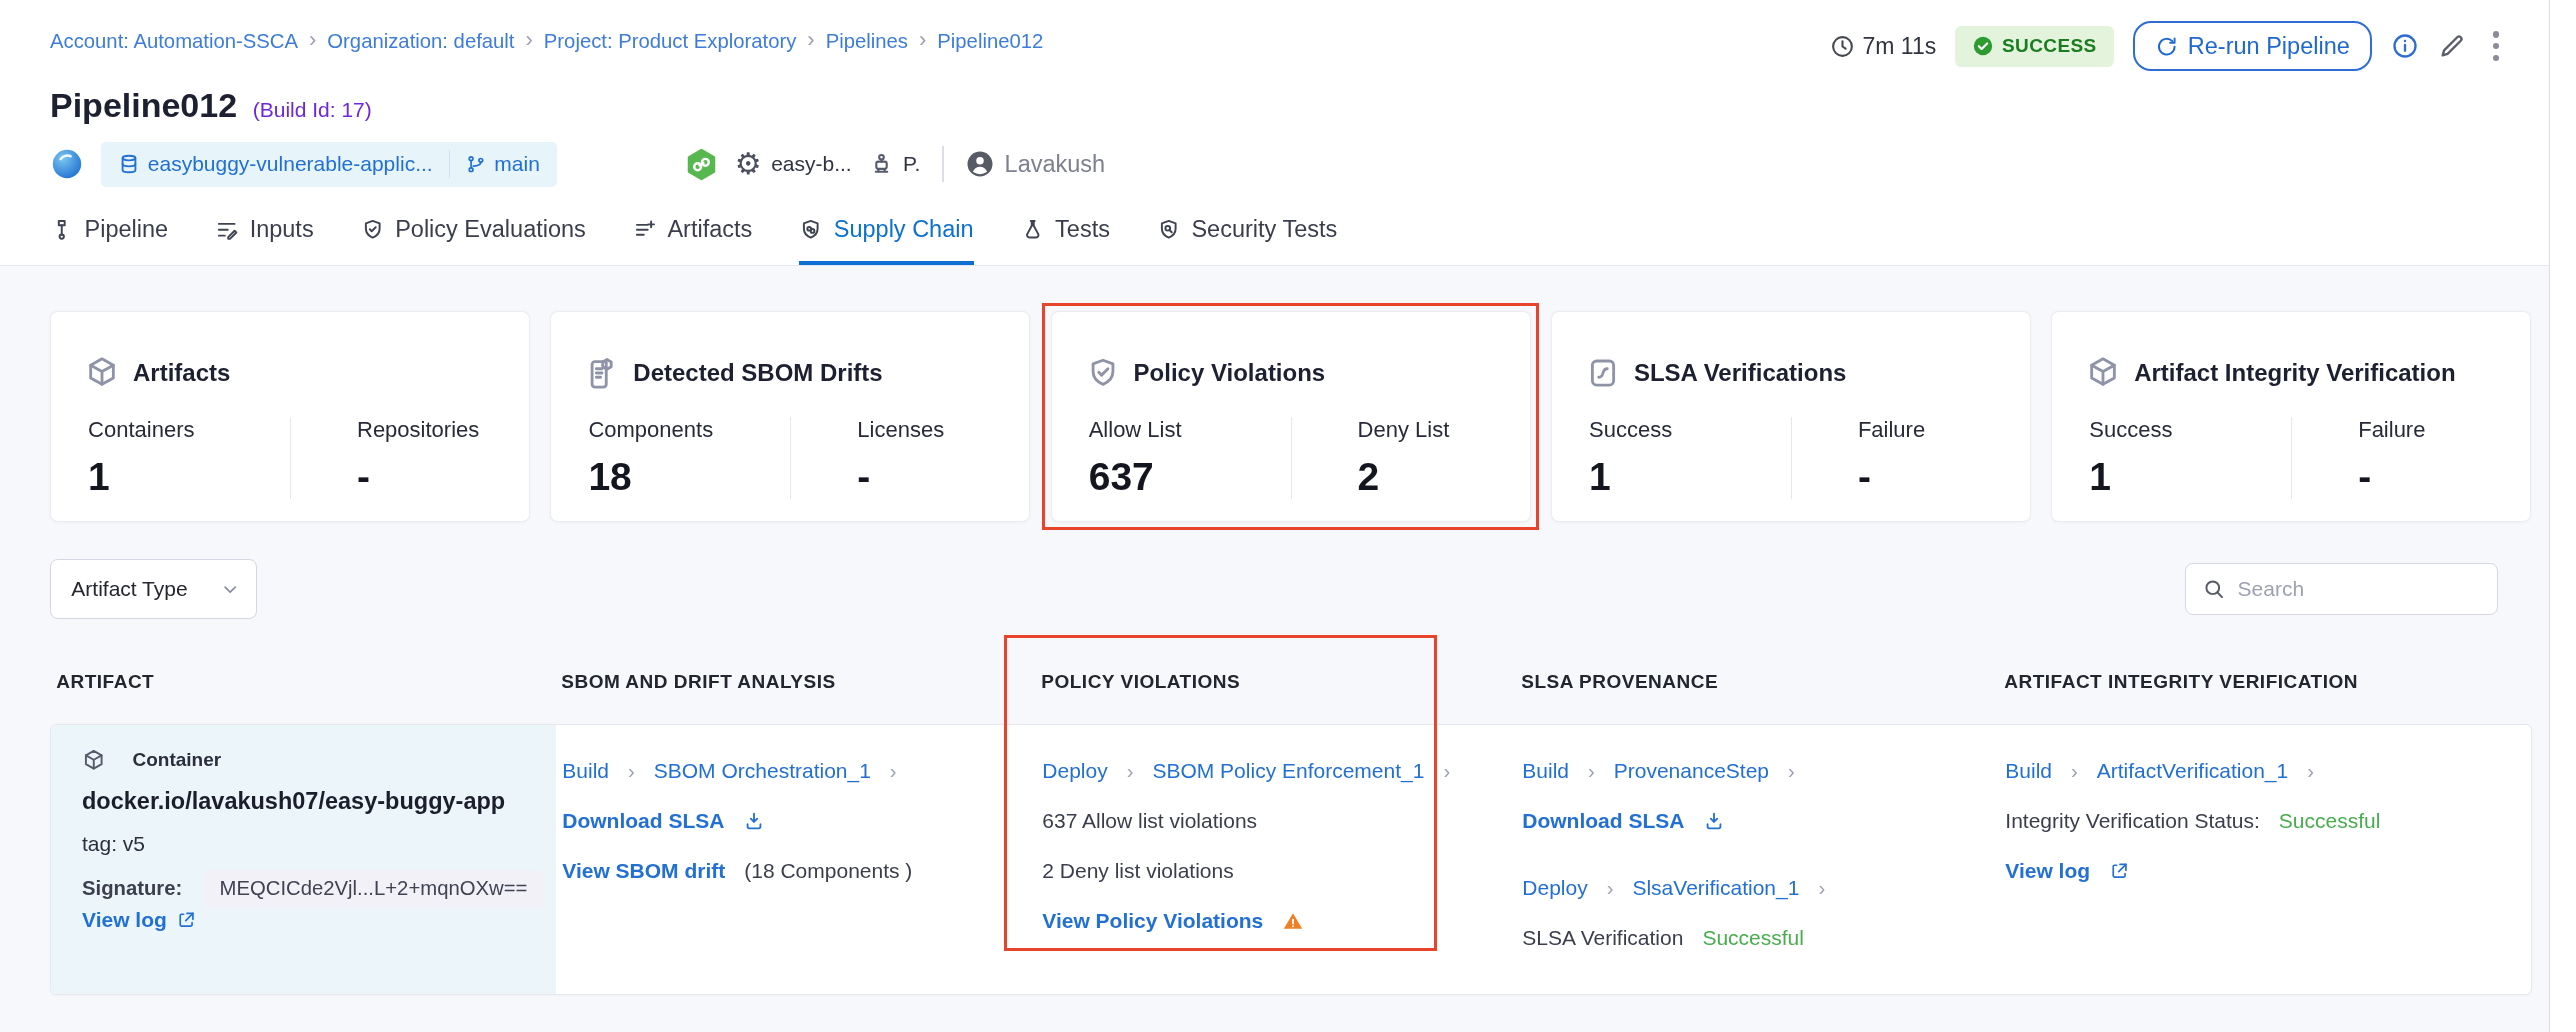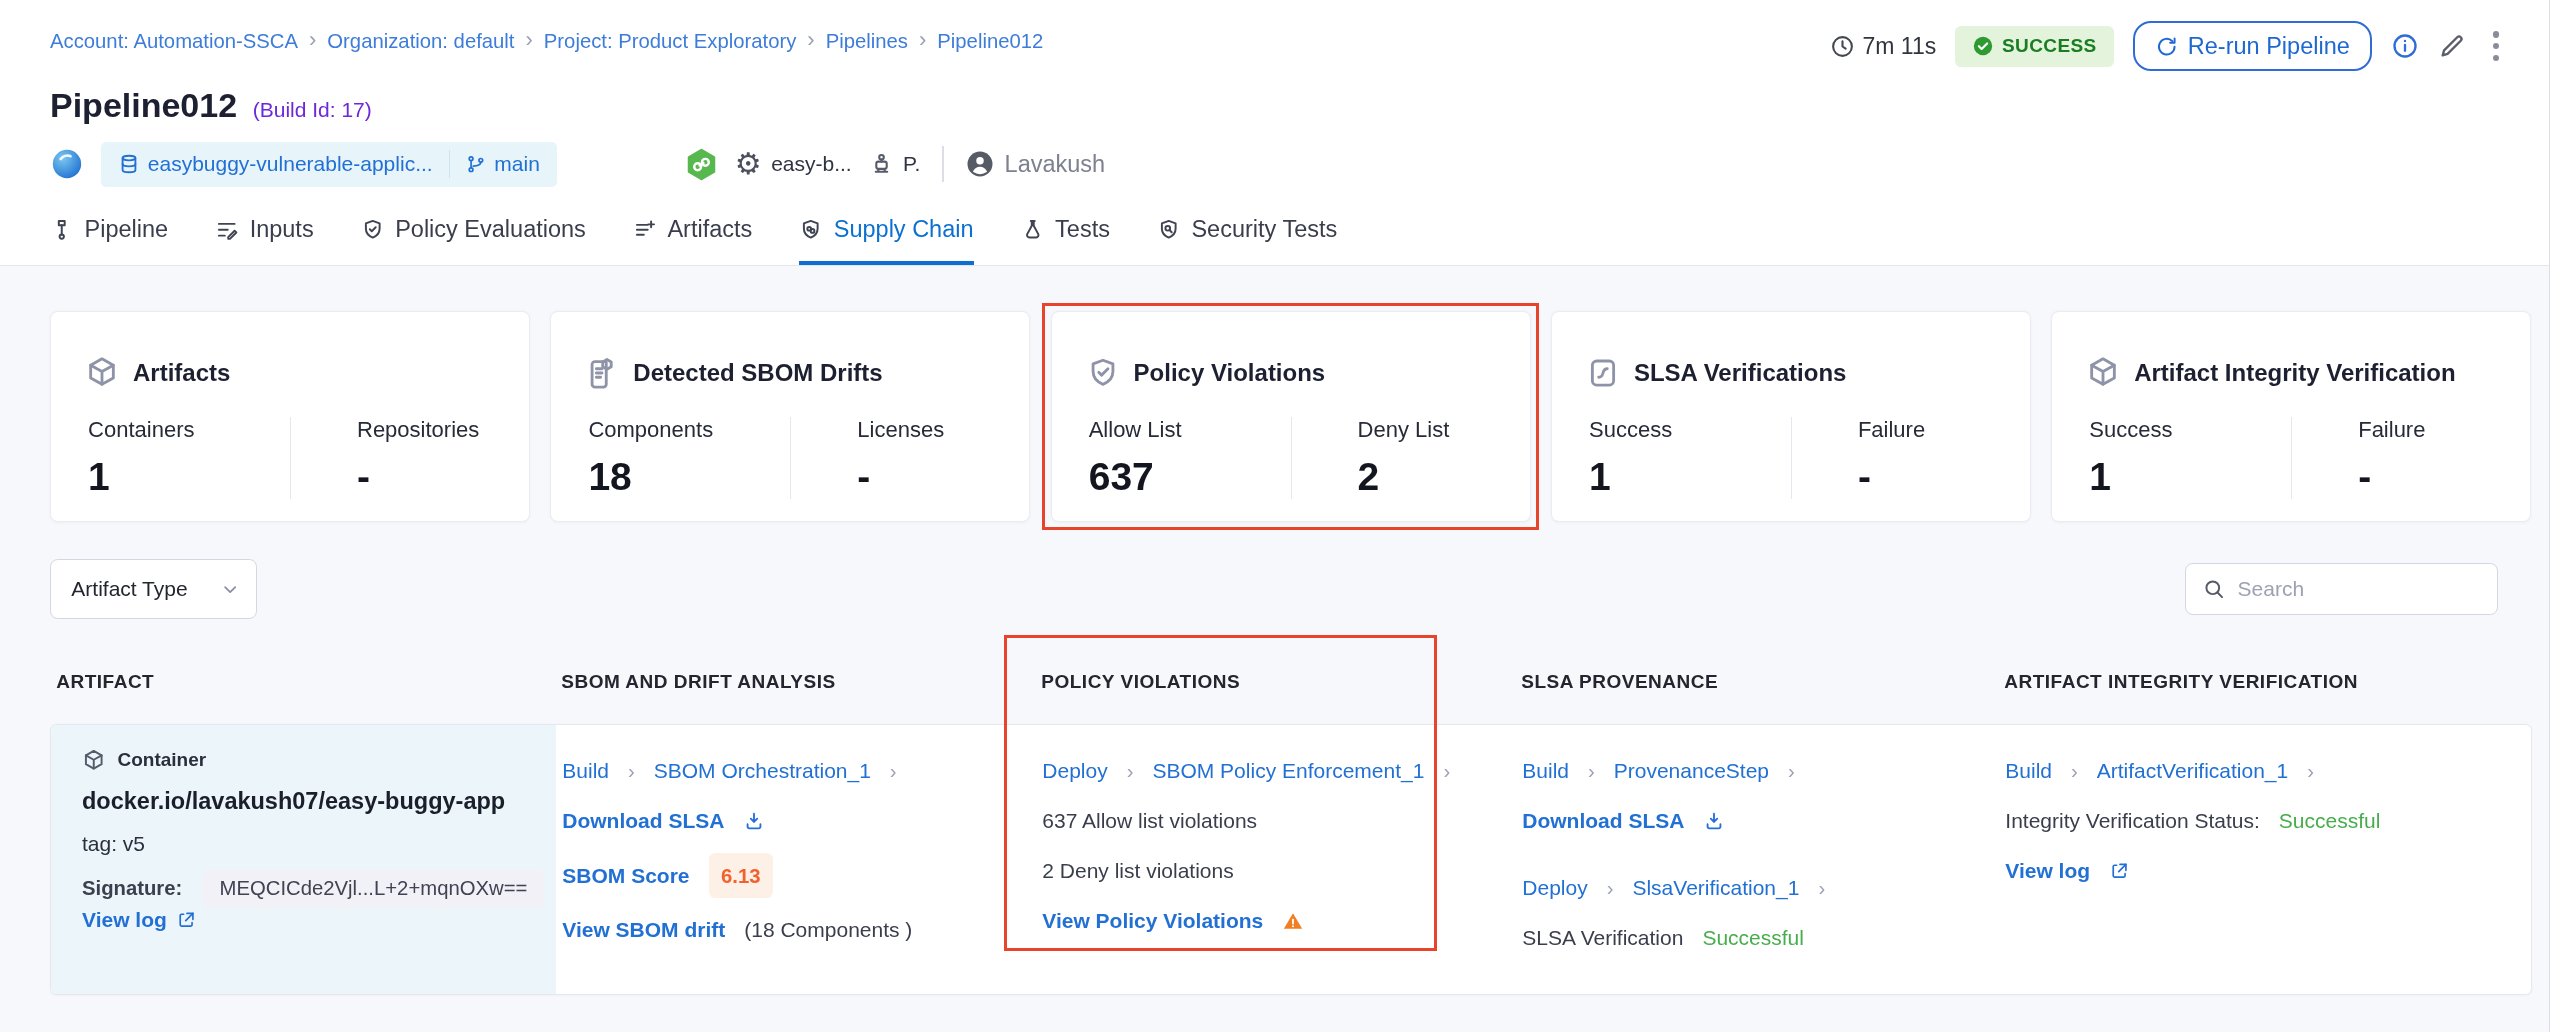--- a/index.html
+++ b/index.html
@@ -69,21 +69,21 @@
   .search-box input::placeholder { color:#9ea1b2; }
 
   
   .table-area { position:relative; margin-top:7px; }
   .tgrid { display:grid; grid-template-columns:505px 480px 480px 483px 533px; }
   .table-head { height:98px; align-items:start; padding-top:45px; }
   .th { font-size:19px; font-weight:bold; letter-spacing:0.5px; color:#23262f; padding-left:6.3px; text-transform:uppercase; }
   .row-card { background:#fff; border:0.8px solid #e7e8ef; border-radius:6.3px; min-height:241px; overflow:hidden; box-shadow:0 0.8px 2.3px rgba(20,20,40,.03); }
   .cell { padding:28px 23.5px 23.5px 6.3px; font-size:21px; }
   .cell-artifact { background:#ecf6fa; padding:23.5px 23.5px 23.5px 31px; }
-  .chip-row { display:flex; align-items:center; gap:12px; color:#2b2f3c; }
+  .chip-row { display:flex; align-items:center; gap:27px; color:#2b2f3c; }
   .chip-label { font-size:19px; font-weight:bold; }
   .chip-row .ic { color:#565b6b; }
   .art-name { margin-top:15.6px; font-size:23.5px; font-weight:bold; color:#1b1f2b; }
   .art-tag { margin-top:17px; font-size:21px; color:#2b2f3c; }
   .sig-row { margin-top:14px; display:flex; align-items:center; gap:20.3px; }
   .sig-label { font-size:20.3px; font-weight:bold; color:#3c404e; }
   .sig-pill { background:#f2f1f7; border-radius:6.3px; padding:7.8px 17px; font-size:20.3px; color:#3f4352; }
   .line { display:flex; align-items:center; gap:19px; line-height:36px; margin-bottom:14px; }
   .link { color:#2270d3; cursor:pointer; }
   .link.bold { font-weight:bold; }
@@ -500,24 +500,20 @@
           <div class="line">
             <span class="link bold">Download SLSA</span>
             <span class="ic link">
               <svg class="svg" width="22" height="22" viewBox="0 0 24 24">
                   <path d="M12 4v9M8.5 9.5L12 13l3.5-3.5"></path>
                   <path d="M5 15.5V18a2 2 0 0 0 2 2h10a2 2 0 0 0 2-2v-2.5"></path>
                 </svg>
             </span>
           </div>
           <div class="line">
-            <span class="link bold">SBOM Score</span>
-            <span class="score-pill">6.13</span>
-          </div>
-          <div class="line">
             <span class="link bold">View SBOM drift</span>
             <span class="plain">(18 Components )</span>
           </div>
         </div>
 
         <div class="cell">
           <div class="line">
             <span class="link">Deploy</span>
             <span class="bc-sep">›</span>
             <span class="link">SBOM Policy Enforcement_1</span>

